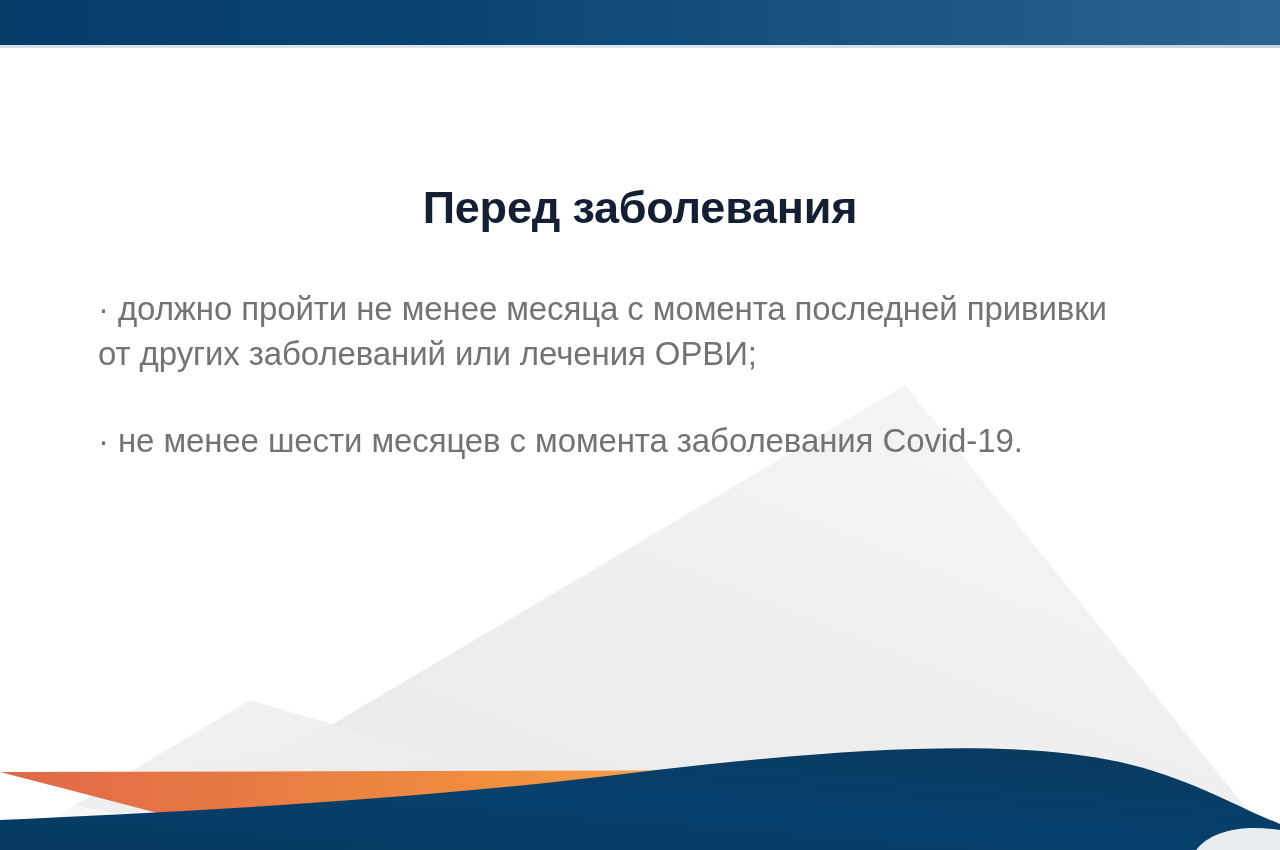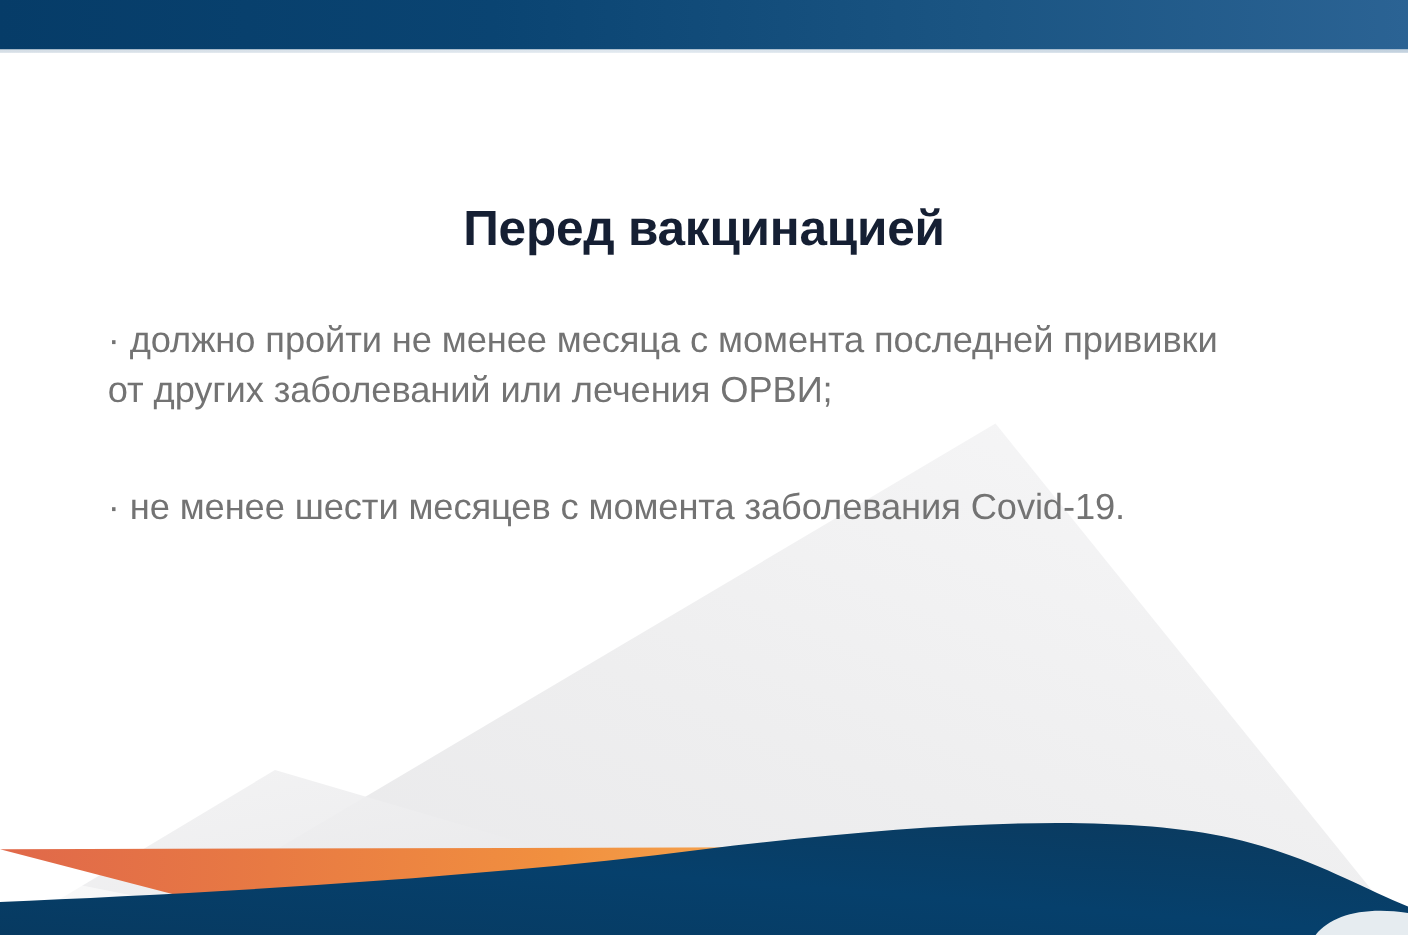--- a/index.html
+++ b/index.html
@@ -84,21 +84,21 @@
 
   .bullet-para {
     font-size: 33px;
     line-height: 45px;
     color: #737373;
     font-weight: normal;
     margin: 0;
     letter-spacing: -0.1px;
   }
   .bullet-para + .bullet-para {
-    margin-top: 62px;
+    margin-top: 42px;
   }
 </style>
 </head>
 <body>
 
 <div id="slide">
 
   <svg id="decor" viewBox="0 0 1280 850" width="1280" height="850" preserveAspectRatio="none">
     <defs>
       <linearGradient id="greyWedgeGrad" x1="1" y1="0" x2="0" y2="1">
@@ -135,21 +135,21 @@
              C1190,778 1235,806 1280,824 L1280,850 Z"></path>
 
     <path fill="#ffffff" opacity="0.9" d="M1196,850 C1210,832 1240,824 1280,830 L1280,850 Z"></path>
   </svg>
 
   <div class="header-band"></div>
   <div class="header-underline"></div>
 
   <div class="content">
 
-    <h1 class="slide-title">Перед вакцинацией</h1>
+    <h1 class="slide-title">Перед заболевания</h1>
 
     <div class="body-block">
       <p class="bullet-para">· должно пройти не менее месяца с момента последней прививки от других заболеваний или лечения ОРВИ;</p>
       <p class="bullet-para">· не менее шести месяцев с момента заболевания Covid-19.</p>
     </div>
 
   </div>
 </div>
 
 </body></html>

